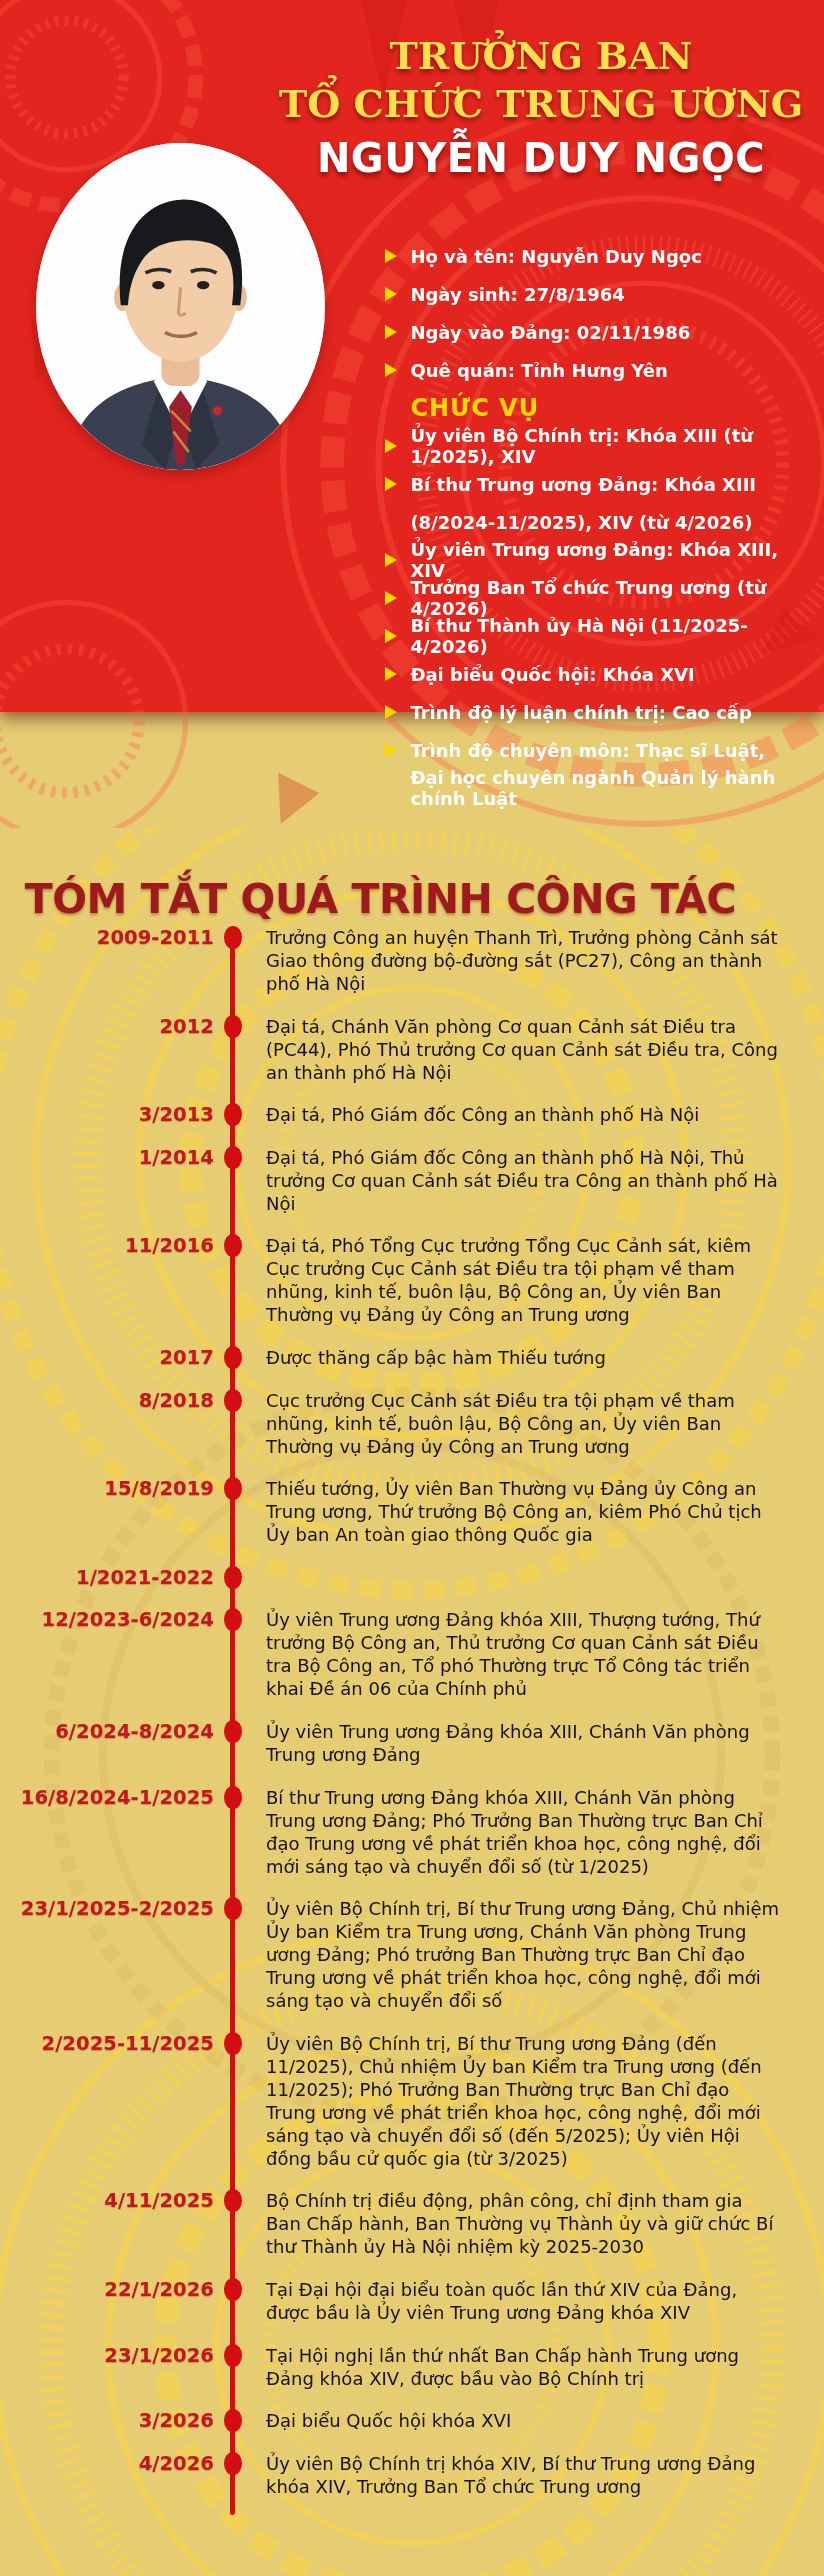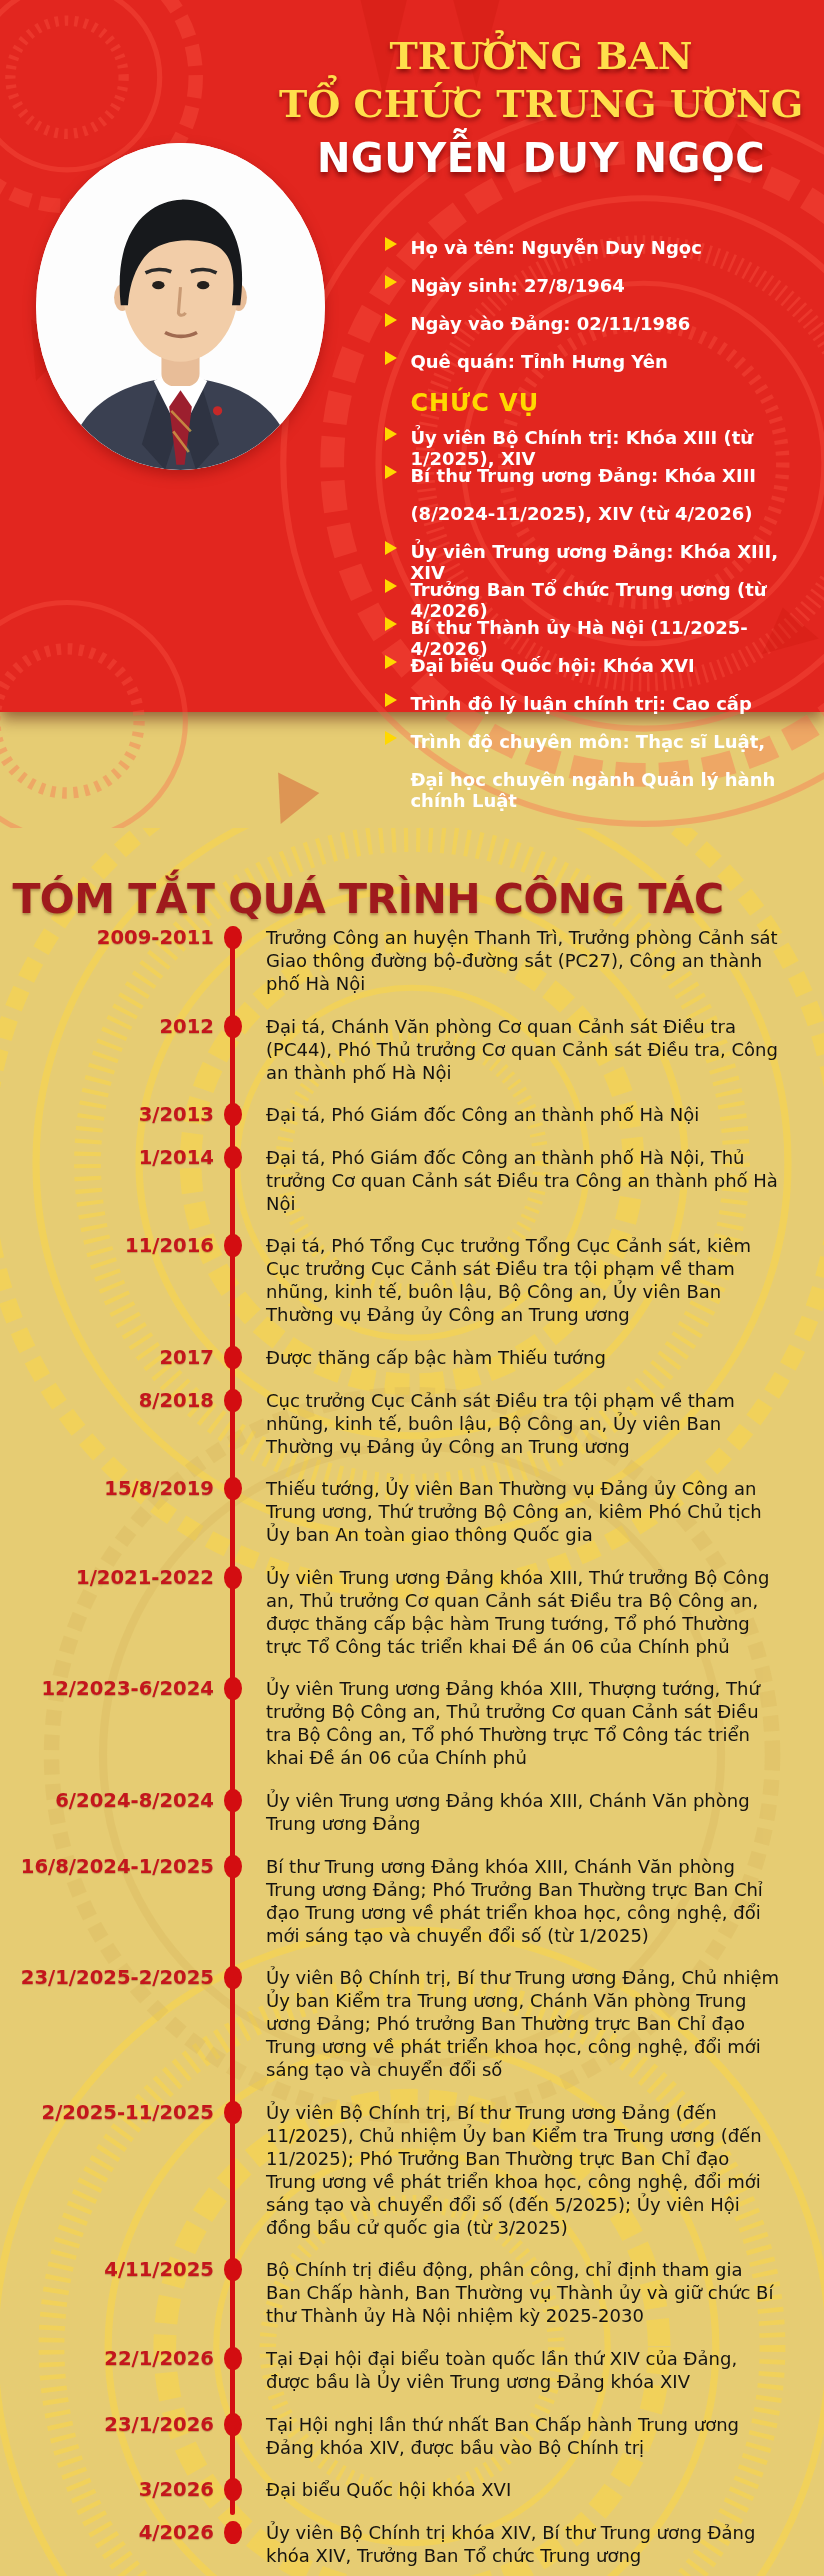--- a/index.html
+++ b/index.html
@@ -13,28 +13,28 @@
   .hero-title{position:absolute;top:32px;left:237px;width:608px;text-align:center;
         font-family:"DejaVu Serif",serif;font-weight:bold;font-size:38px;line-height:48px;
         color:#ffdf4b;text-shadow:0 3.1px 4.6px rgba(90,0,0,.65);}
   .hero-name{position:absolute;top:135px;left:237px;width:608px;text-align:center;
         font-weight:bold;font-size:40px;line-height:46px;color:#ffffff;letter-spacing:0.5px;
         text-shadow:0 3.6px 5.2px rgba(95,0,0,.6);}
   .portrait{position:absolute;left:36px;top:143px;width:289px;height:327px;
         background:#ffffff;border-radius:50%;overflow:hidden;
         box-shadow:0 5.2px 12.4px rgba(100,0,0,.35);}
   .profile{position:absolute;left:385px;top:237px;width:428px;}
-  .pl{display:flex;align-items:flex-start;height:38px;color:#fff;font-size:18px;font-weight:bold;}
+  .pl{display:flex;align-items:center;height:38px;color:#fff;font-size:18px;font-weight:bold;}
   .pl .tri{width:0;height:0;border-left:12.4px solid #ffd800;border-top:7.7px solid transparent;
         border-bottom:7.7px solid transparent;margin-right:13.4px;flex:0 0 auto;}
   .pl-heading .pl-text{color:#ffd800;font-size:24px;letter-spacing:1px;}
 
   
   .career{position:absolute;top:828px;left:0;width:824px;height:1812px;background:#e6cc73;}
-  .career-title{position:absolute;top:13.4px;left:0;width:736px;text-align:center;
+  .career-title{position:absolute;top:13.4px;left:0;width:736px;text-align:right;
         font-size:41px;font-weight:bold;color:#9f1a1d;letter-spacing:-0.5px;
         text-shadow:0 2.1px 2.6px rgba(70,25,0,.35);}
   .tl-line{position:absolute;left:230px;top:110px;width:5.2px;height:1597px;
         background:#d30d11;border-radius:3.1px;}
   .tl-entries{position:absolute;left:0;top:98px;width:824px;}
   .te{position:relative;display:flex;margin-bottom:19.6px;}
   .te-year{flex:0 0 214px;text-align:right;font-size:19.6px;font-weight:bold;
         color:#c4161c;line-height:23px;text-shadow:0 1px 1px rgba(80,0,0,.25);}
   .te-dot{position:absolute;left:224px;top:0;width:17.5px;height:23px;
         background:#d30d11;border-radius:50%;}
@@ -228,21 +228,20 @@
     <div class="te-text">Cục trưởng Cục Cảnh sát Điều tra tội phạm về tham nhũng, kinh tế, buôn lậu, Bộ Công an, Ủy viên Ban Thường vụ Đảng ủy Công an Trung ương</div>
   </div>
         <div class="te">
     <div class="te-year">15/8/2019</div>
     <span class="te-dot"></span>
     <div class="te-text">Thiếu tướng, Ủy viên Ban Thường vụ Đảng ủy Công an Trung ương, Thứ trưởng Bộ Công an, kiêm Phó Chủ tịch Ủy ban An toàn giao thông Quốc gia</div>
   </div>
         <div class="te">
     <div class="te-year">1/2021-2022</div>
     <span class="te-dot"></span>
-    <div class="te-text">Ủy viên Trung ương Đảng khóa XIII, Thứ trưởng Bộ Công an, Thủ trưởng Cơ quan Cảnh sát Điều tra Bộ Công an, được thăng cấp bậc hàm Trung tướng, Tổ phó Thường trực Tổ Công tác triển khai Đề án 06 của Chính phủ</div>
   </div>
         <div class="te">
     <div class="te-year">12/2023-6/2024</div>
     <span class="te-dot"></span>
     <div class="te-text">Ủy viên Trung ương Đảng khóa XIII, Thượng tướng, Thứ trưởng Bộ Công an, Thủ trưởng Cơ quan Cảnh sát Điều tra Bộ Công an, Tổ phó Thường trực Tổ Công tác triển khai Đề án 06 của Chính phủ</div>
   </div>
         <div class="te">
     <div class="te-year">6/2024-8/2024</div>
     <span class="te-dot"></span>
     <div class="te-text">Ủy viên Trung ương Đảng khóa XIII, Chánh Văn phòng Trung ương Đảng</div>

